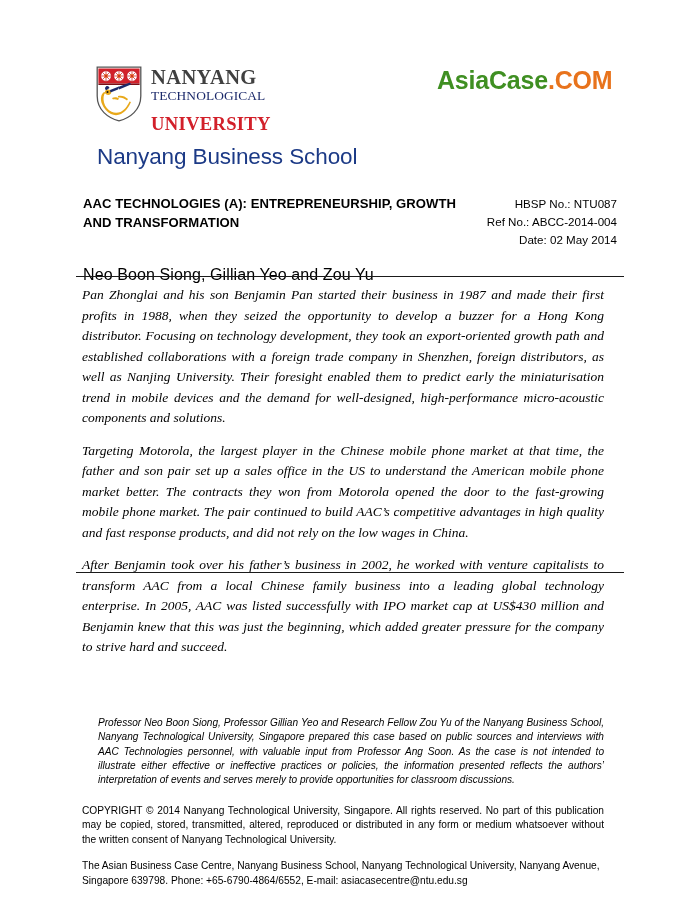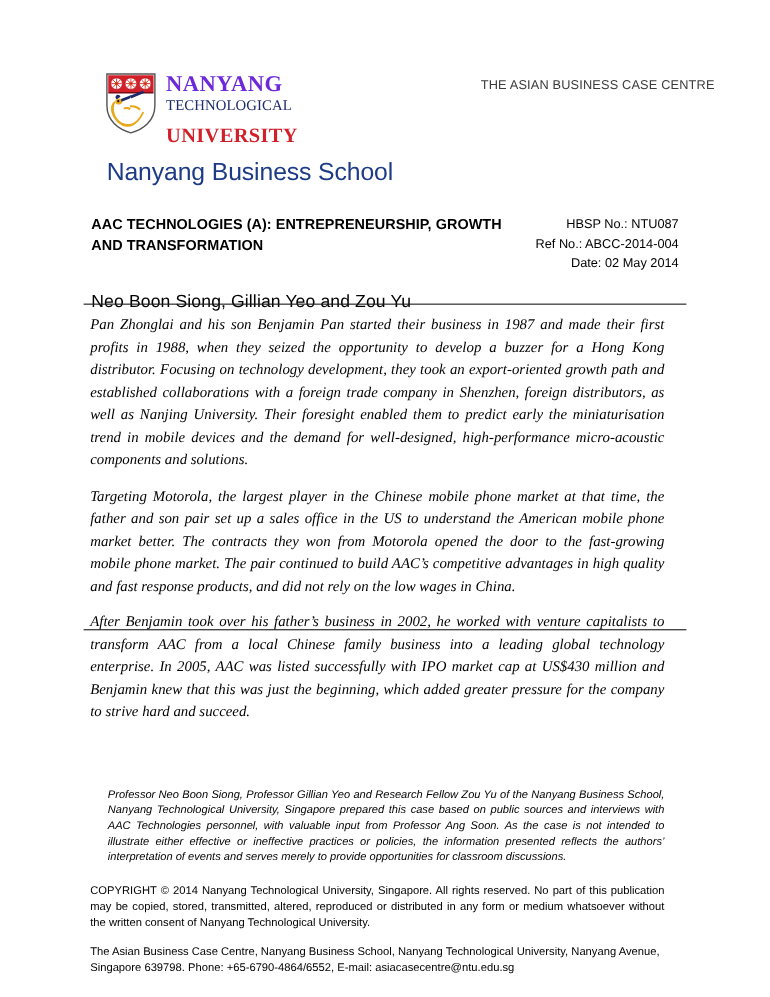--- a/index.html
+++ b/index.html
@@ -55,21 +55,21 @@
 
   .ntu-words {
     padding-top: 1px;
     line-height: 1;
   }
   .ntu-l1 {
     font-family: "Liberation Serif", serif;
     font-weight: bold;
     font-size: 20.5px;
     letter-spacing: 0.4px;
-    color: #6d28d9;
+    color: #404040;
   }
   .ntu-l2 {
     font-family: "Liberation Serif", serif;
     font-weight: normal;
     font-size: 13.4px;
     letter-spacing: 0.1px;
     color: #1c2a6b;
     margin-top: 1px;
   }
   .ntu-l3 {
@@ -263,21 +263,21 @@
           <div class="ntu-l1">NANYANG</div>
           <div class="ntu-l2">TECHNOLOGICAL</div>
           <div class="ntu-l3">UNIVERSITY</div>
         </div>
       </div>
 
       <div class="nbs-line">Nanyang Business School</div>
     </div>
 
     <div class="asiacase-logo">
-      <div class="ac-tag">THE ASIAN BUSINESS CASE CENTRE</div>
+      <div class="ac-main"><span class="ac-asia">AsiaCase</span><span class="ac-case">.COM</span></div>
     </div>
   </div>
 
   <div class="title-block">
     <div class="title-row">
       <h1 class="case-title">AAC TECHNOLOGIES (A): ENTREPRENEURSHIP, GROWTH AND TRANSFORMATION</h1>
       <div class="meta">
         <div>HBSP No.: NTU087</div>
         <div>Ref No.: ABCC-2014-004</div>
         <div>Date: 02 May 2014</div>

